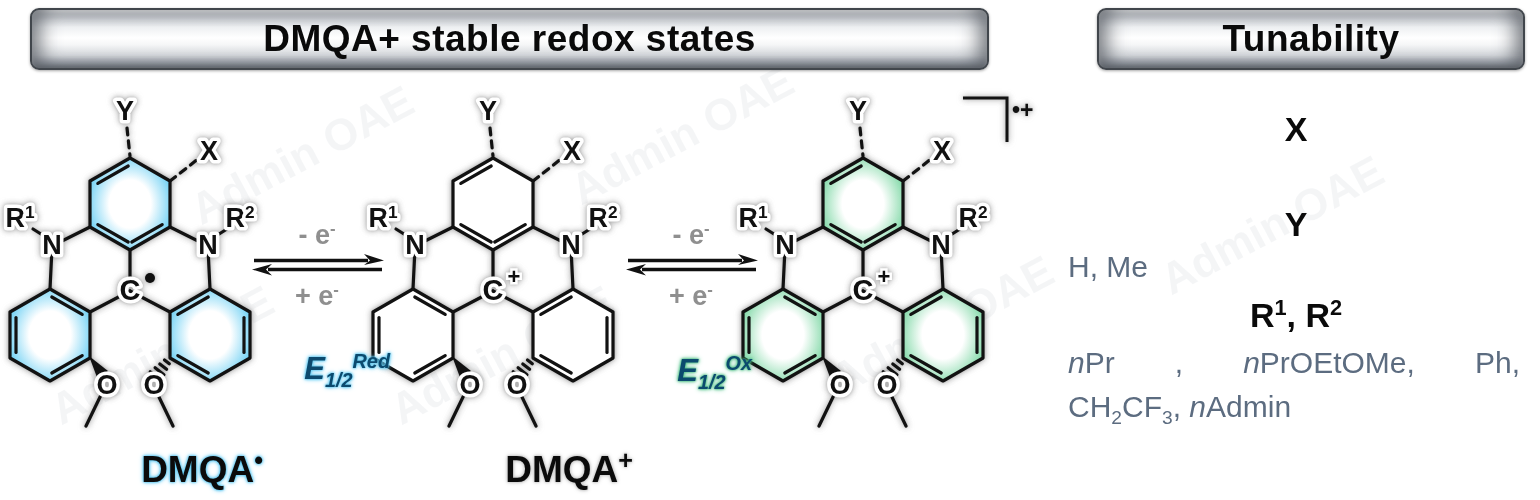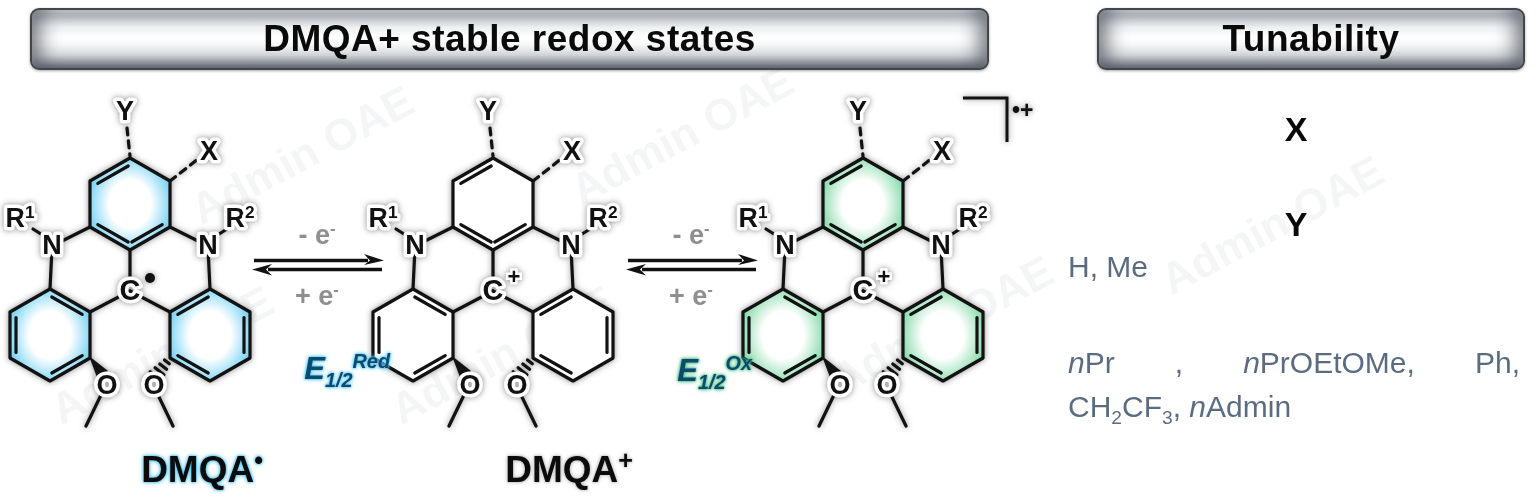--- a/index.html
+++ b/index.html
@@ -223,20 +223,21 @@
   <div class="e-text" id="etext-1b"><span class="seg-n">+ e</span><span class="seg-sup">-</span></div>
   <div class="e-text" id="etext-2t"><span class="seg-n">- e</span><span class="seg-sup">-</span></div>
   <div class="e-text" id="etext-2b"><span class="seg-n">+ e</span><span class="seg-sup">-</span></div>
 
   <div class="e-label" id="elabel-1" style="--glow: #63cbf2;"><span class="seg-n">E</span><span class="seg-sub">1/2</span><span class="seg-sup">Red</span></div>
   <div class="e-label" id="elabel-2" style="--glow: #52c089;"><span class="seg-n">E</span><span class="seg-sub">1/2</span><span class="seg-sup">Ox</span></div>
 
   <div class="tun-head" id="tun-x-title">X</div>
   <div class="tun-head" id="tun-y-title">Y</div>
   <div class="tun-line" id="tun-y-values"><span class="seg-n">H, Me</span></div>
+  <div class="tun-head" id="tun-r-title"><span class="seg-n">R</span><span class="seg-sup">1</span><span class="seg-n">, R</span><span class="seg-sup">2</span></div>
   <div class="tun-line" id="tun-r-line1">
     <span><span class="seg-i">n</span><span class="seg-n">Pr</span></span>
     <span><span class="seg-n">,</span></span>
     <span><span class="seg-i">n</span><span class="seg-n">PrOEtOMe,</span></span>
     <span><span class="seg-n">Ph,</span></span>
   </div>
   <div class="tun-line" id="tun-r-line2"><span class="seg-n">CH</span><span class="seg-sub">2</span><span class="seg-n">CF</span><span class="seg-sub">3</span><span class="seg-n">, </span><span class="seg-i">n</span><span class="seg-n">Admin</span></div>
 
 </div>
 

